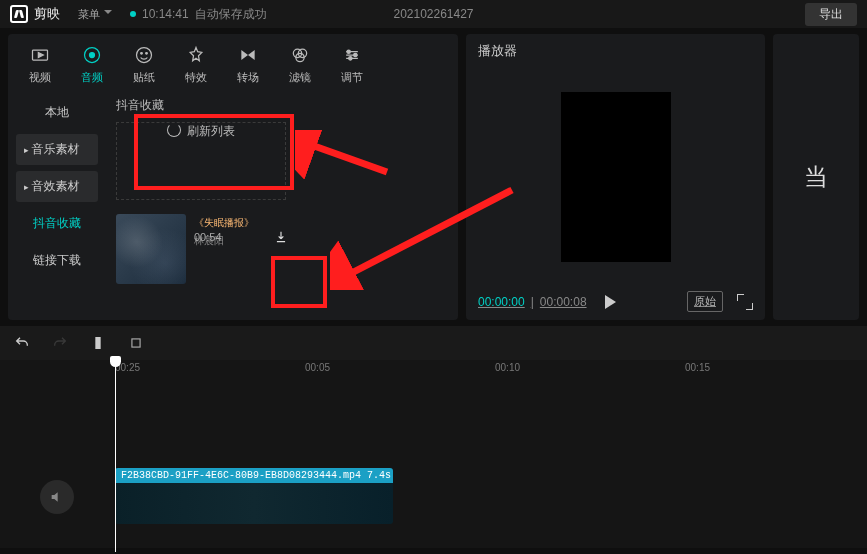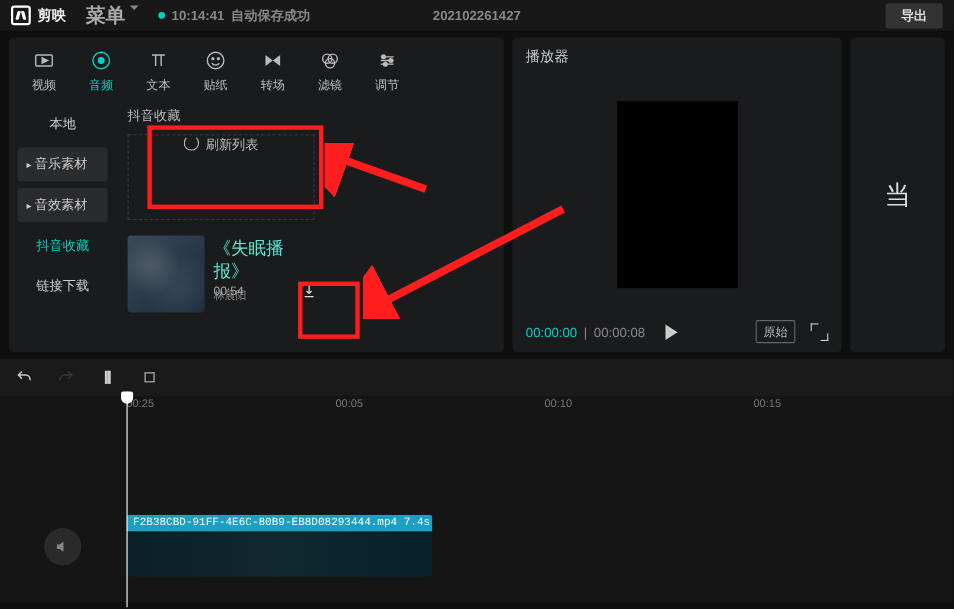--- a/index.html
+++ b/index.html
@@ -1,25 +1,25 @@
 <!DOCTYPE html>
 <html><head>
 <meta charset="utf-8">
 <style>
 * { margin:0; padding:0; box-sizing:border-box; }
 body { width:867px; height:554px; background:#0f0f0f; font-family:"Microsoft YaHei",sans-serif; color:#ccc; font-size:12px; overflow:hidden; position:relative; }
 
 
-.topbar { height:28px; display:flex; align-items:center; padding:0 10px; background:#181818; position:relative;font-weight:bold; }
+.topbar { height:28px; display:flex; align-items:center; padding:0 10px; background:#181818; position:relative; }
 .logo { width:18px; height:18px; border:2px solid #fff; border-radius:3px; position:relative; margin-right:6px; }
 .logo::before, .logo::after { content:""; position:absolute; width:3px; height:8px; background:#fff; top:3px; border-radius:1px; }
 .logo::before { left:3px; transform:skewX(-15deg); }
 .logo::after { right:3px; transform:skewX(15deg); }
 .app-name { font-size:13px; color:#eee; margin-right:12px; }
-.menu-drop { color:#aaa; font-size:18px; padding:2px 6px; cursor:pointer; display:flex; align-items:flex-start; gap:4px; }
+.menu-drop { color:#aaa; font-size:11px; padding:2px 6px; cursor:pointer; display:flex; align-items:flex-start; gap:4px; }
 .menu-drop::after { content:""; display:inline-block; border:4px solid transparent; border-top-color:#888; margin-top:3px; }
 .save-status { display:flex; align-items:center; gap:6px; color:#888; margin-left:12px; }
 .save-dot { width:6px; height:6px; border-radius:50%; background:#00D0C5; }
 .project-name { position:absolute; left:50%; transform:translateX(-50%); color:#888; }
 .export-btn { margin-left:auto; background:#333; color:#ddd; padding:3px 14px; border-radius:3px; font-size:12px; cursor:pointer; }
 
 
 .main { display:flex; padding:6px 8px; gap:8px; height:298px; }
 .panel { background:#1a1b1d; border-radius:4px; }
 .left-panel { width:450px; display:flex; flex-direction:column; }
@@ -34,32 +34,32 @@
 .side-item.simple { background:transparent; justify-content:center; }
 .side-item .caret { font-size:9px; }
 .side-item.active { color:#00D0C5; background:transparent; }
 .content-area { flex:1; padding:6px 10px; overflow:hidden; position:relative; }
 .section-title { color:#bbb; margin-bottom:8px; }
 .refresh-box { width:170px; height:78px; border:1px dashed #3a3a3a; display:flex; justify-content:center; gap:6px; color:#bbb; font-size:12px; cursor:pointer; margin-bottom:14px; position:relative; }
 .refresh-box .spin { width:14px; height:14px; border:1.5px solid #bbb; border-top-color:transparent; border-radius:50%; }
 .track-item { width:170px; position:relative; }
 .track-item .cover { width:70px; height:70px; background:linear-gradient(135deg,#3a4a5a,#1a2a3a); border-radius:3px; float:left; margin-right:8px; position:relative; overflow:hidden; }
 .cover::before { content:""; position:absolute; inset:0; background:radial-gradient(circle at 30% 40%, rgba(255,255,255,.15), transparent 40%), radial-gradient(circle at 70% 70%, rgba(200,220,255,.1), transparent 50%); }
-.track-item .title { color:#5eead4; font-size:16px; padding-top:2px; }
+.track-item .title { color:#fdba74; font-size:10px; padding-top:2px; }
 .track-item .artist { color:#888; font-size:10px; margin-top:4px;font-family:Liberation Serif, serif; }
 .track-item .footer-row { position:absolute; left:78px; bottom:0; display:flex; align-items:center; gap:48px; color:#aaa; font-size:11px; }
 .dl-btn { width:22px; height:22px; display:flex; align-items:center; justify-content:center; color:#ddd; cursor:pointer; }
 .dl-btn svg { width:14px; height:14px; stroke:currentColor; fill:currentColor; stroke-width:0; }
 
 
 .player-panel { flex:1; display:flex; flex-direction:column; padding:8px 12px; }
 .player-title { color:#ccc; font-size:13px; margin-bottom:8px; }
 .viewport { flex:1; display:flex; align-items:center; justify-content:center; }
 .video-frame { width:110px; height:170px; background:#000; }
-.player-ctrl { display:flex; align-items:center; gap:6px; color:#888; padding-top:6px; }
+.player-ctrl { display:flex; align-items:center; gap:6px; color:#888; padding-top:6px;text-decoration:underline; }
 .time-cur { color:#00D0C5; }
 .play-icon { margin-left:12px; width:0; height:0; border-style:solid; border-width:7px 0 7px 11px; border-color:transparent transparent transparent #ccc; cursor:pointer; }
 .ratio-btn { margin-left:auto; border:1px solid #666; padding:2px 6px; font-size:11px; color:#bbb; cursor:pointer; border-radius:2px; }
 .fs-btn { width:16px; height:16px; margin-left:8px; position:relative; cursor:pointer; }
 .fs-btn::before, .fs-btn::after { content:""; position:absolute; width:6px; height:6px; border:1.5px solid #ccc; }
 .fs-btn::before { top:0; left:0; border-right:none; border-bottom:none; }
 .fs-btn::after { bottom:0; right:0; border-left:none; border-top:none; }
 .side-right-stub { width:86px; display:flex; align-items:center; justify-content:center; }
 
 
@@ -116,35 +116,35 @@
             <svg viewBox="0 0 24 24">
               <circle cx="12" cy="12" r="9"></circle>
               <circle cx="12" cy="12" r="3" fill="currentColor"></circle>
             </svg>
           </span>
           <span>音频</span>
         </div>
       <div class="tab">
           <span class="tab-icon">
             <svg viewBox="0 0 24 24">
-              <path d="M5 6h14M9 6v12M15 6v12"></path>
-            </svg>
-          </span>
-          <span>文本</span>
-        </div>
-      <div class="tab">
-          <span class="tab-icon">
-            <svg viewBox="0 0 24 24">
               <circle cx="12" cy="12" r="9"></circle>
               <circle cx="9" cy="10" r="1" fill="currentColor"></circle>
               <circle cx="15" cy="10" r="1" fill="currentColor"></circle>
               <path d="M8 15c1 1.5 3 2 4 2s3-.5 4-2"></path>
             </svg>
           </span>
           <span>贴纸</span>
+        </div>
+      <div class="tab">
+          <span class="tab-icon">
+            <svg viewBox="0 0 24 24">
+              <path d="M12 3l2 5 5 1-4 4 1 6-4-3-4 3 1-6-4-4 5-1z"></path>
+            </svg>
+          </span>
+          <span>特效</span>
         </div>
       <div class="tab">
           <span class="tab-icon">
             <svg viewBox="0 0 24 24">
               <path d="M4 6l8 6-8 6zM20 6l-8 6 8 6z" fill="currentColor" stroke="none"></path>
             </svg>
           </span>
           <span>转场</span>
         </div>
       <div class="tab">

